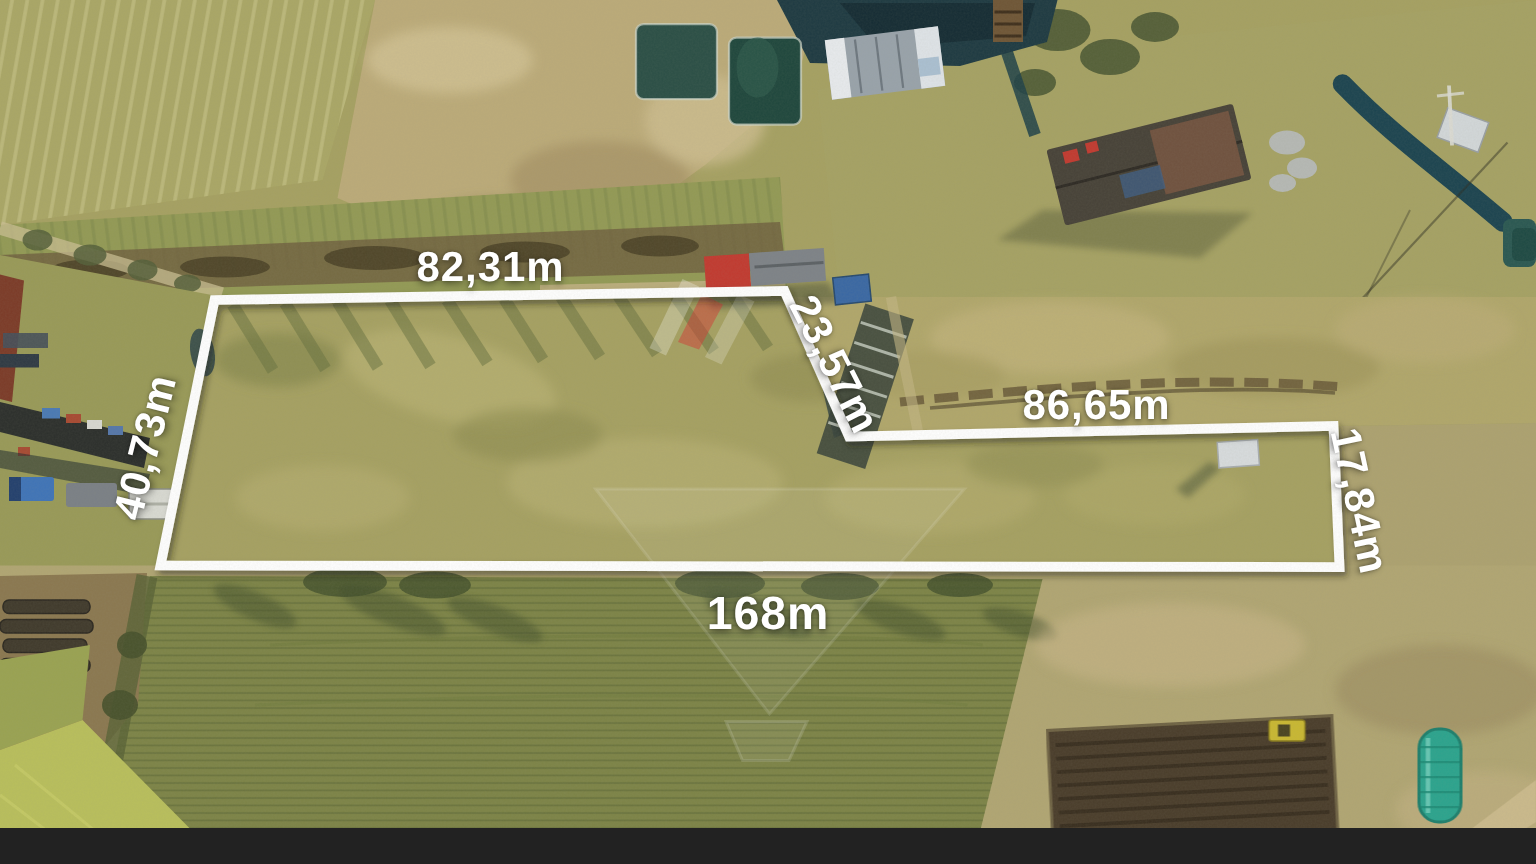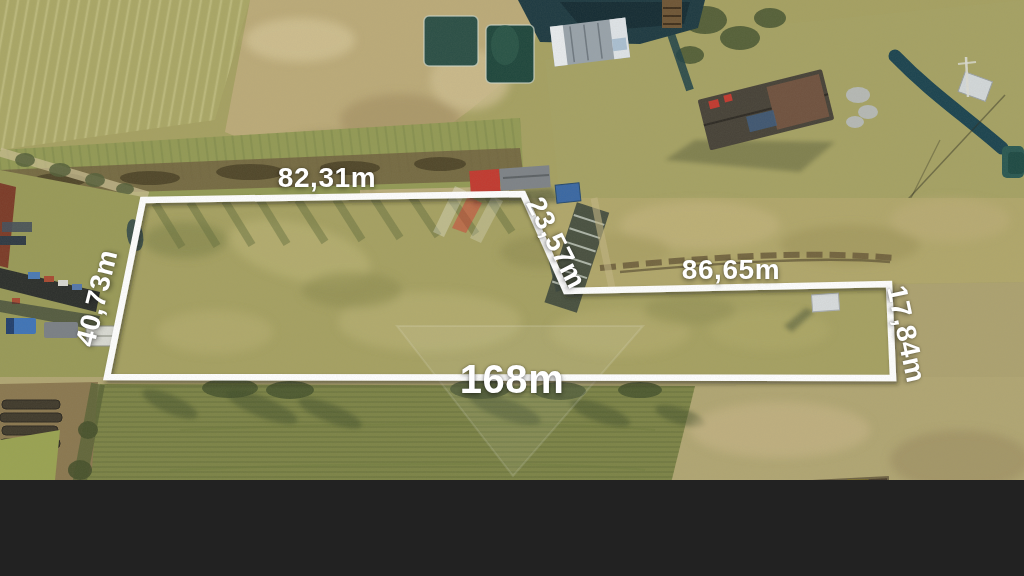--- a/index.html
+++ b/index.html
@@ -1,28 +1,28 @@
 <!DOCTYPE html>
 <html style="--outline: #ffffff; --labelColor: #ffffff; --grassMain: #a6a162; --grassLight: #bdb678; --fieldBottom: #7d8447; --dirtTan: #bcab79; --waterDark: #1e3a42; --pondGreen: #2b4f46; --shedRed: #c23a30; --roofDark: #474238; --blueShed: #3a68a4; --carBlue: #3f74b8; --greenhouseTeal: #2ba48e; --tractorYellow: #c9b832;"><head>
 <meta charset="utf-8">
 <style>
   html,body{margin:0;padding:0;background:#222;}
-  .stage{position:relative;width:1024px;height:480px;overflow:hidden;
+  .stage{position:relative;width:1024px;height:552px;overflow:hidden;
          font-family:"Liberation Sans",sans-serif;}
   .stage svg{position:absolute;inset:0;display:block;}
   .labels{position:absolute;inset:0;}
   .lbl{position:absolute;font-weight:700;font-size:28px;line-height:1;color:var(--labelColor,#fff);
        letter-spacing:.6px;white-space:nowrap;transform-origin:center;
        text-shadow:0 2px 5px rgba(0,0,0,.45),0 0 2px rgba(0,0,0,.3);}
   #lbl-top{left:327px;top:178px;transform:translate(-50%,-50%);}
   #lbl-diag{left:556px;top:243px;transform:translate(-50%,-50%) rotate(63deg);}
   #lbl-upper-right{left:731px;top:270px;transform:translate(-50%,-50%);}
   #lbl-right{left:906px;top:334px;transform:translate(-50%,-50%) rotate(78deg);}
   #lbl-left{left:97px;top:298px;transform:translate(-50%,-50%) rotate(-76deg);}
-  #lbl-bottom{left:512px;top:379px;transform:translate(-50%,-50%);font-size:40px;}
+  #lbl-bottom{left:512px;top:409px;transform:translate(-50%,-50%);font-size:31px;}
 </style>
 </head>
 <body>
 
 <div class="stage">
 
 <svg viewBox="0 0 1024 576" width="1024" height="576" aria-hidden="true">
   <defs>
     <pattern id="rowsH" width="8" height="5" patternUnits="userSpaceOnUse">
       <line x1="0" y1="2" x2="8" y2="2" stroke="#3f4a26" stroke-width="1.1" opacity="0.3"></line>

